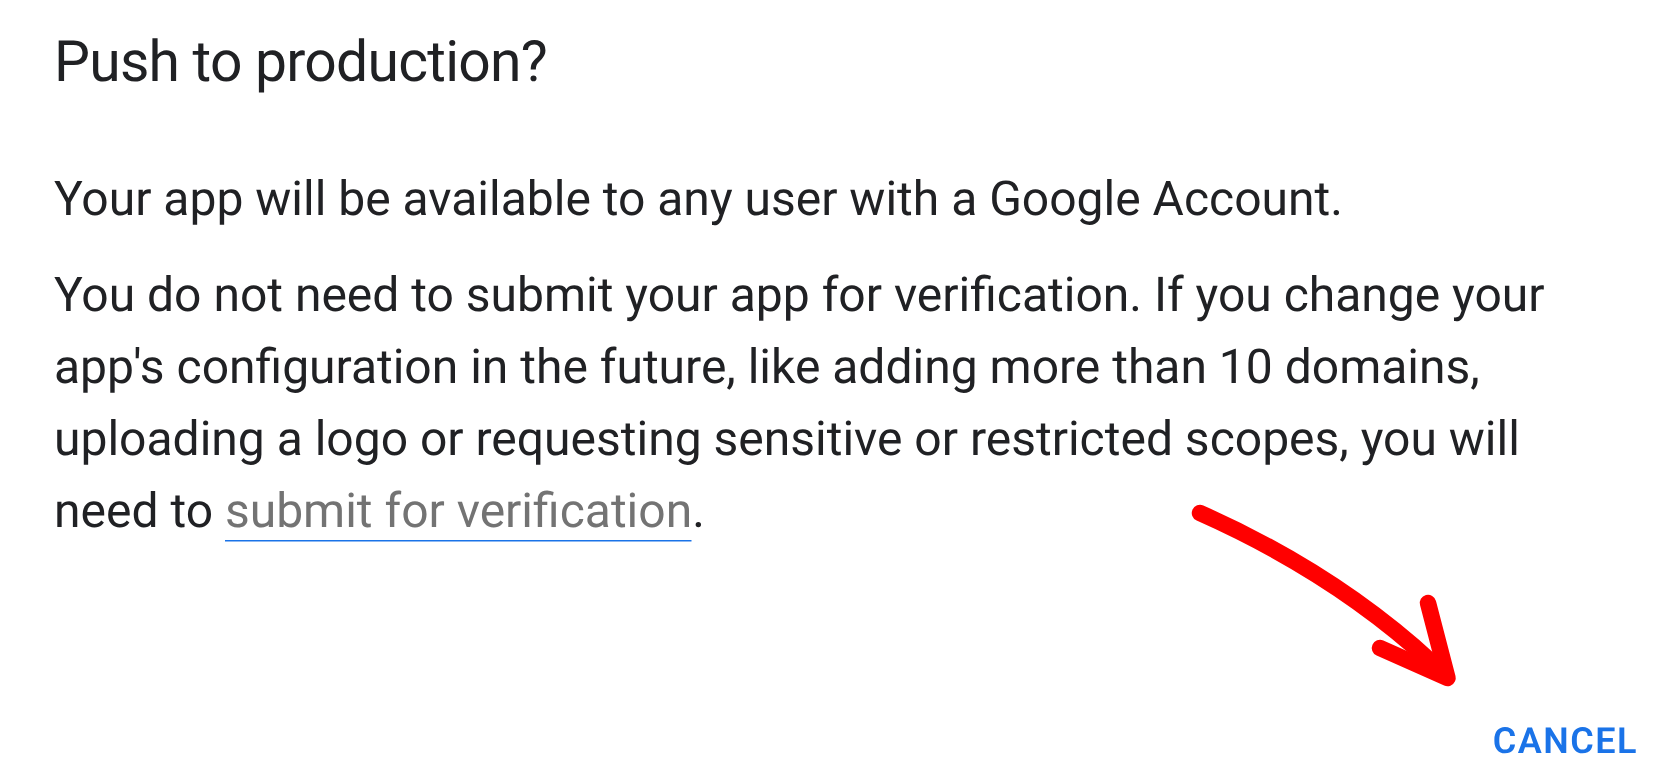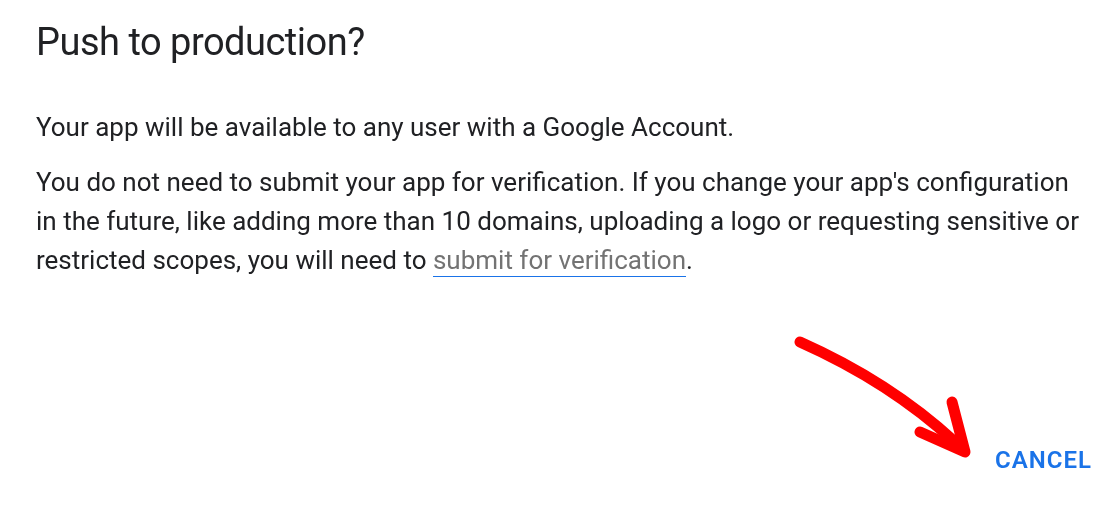--- a/index.html
+++ b/index.html
@@ -19,35 +19,35 @@
       padding: 20px 36px;
     }
     .dialog-title {
       font-size: 38px;
       font-weight: 400;
       color: #202124;
       margin-bottom: 44px;
       letter-spacing: -0.5px;
     }
     .dialog-text {
-      font-size: 26px;
+      font-size: 32px;
       color: #202124;
       line-height: 1.5;
       margin-bottom: 16px;
       font-weight: 400;
     }
     .link {
       color: #737373;
       text-decoration: none;
       border-bottom: 1px solid #1a73e8;
       padding-bottom: 1px;
     }
     .actions {
       position: absolute;
-      bottom: 36px;
+      bottom: 2px;
       right: 24px;
       display: flex;
       gap: 44px;
     }
     .btn {
       background: none;
       border: none;
       font-family: inherit;
       font-size: 24px;
       font-weight: 600;

